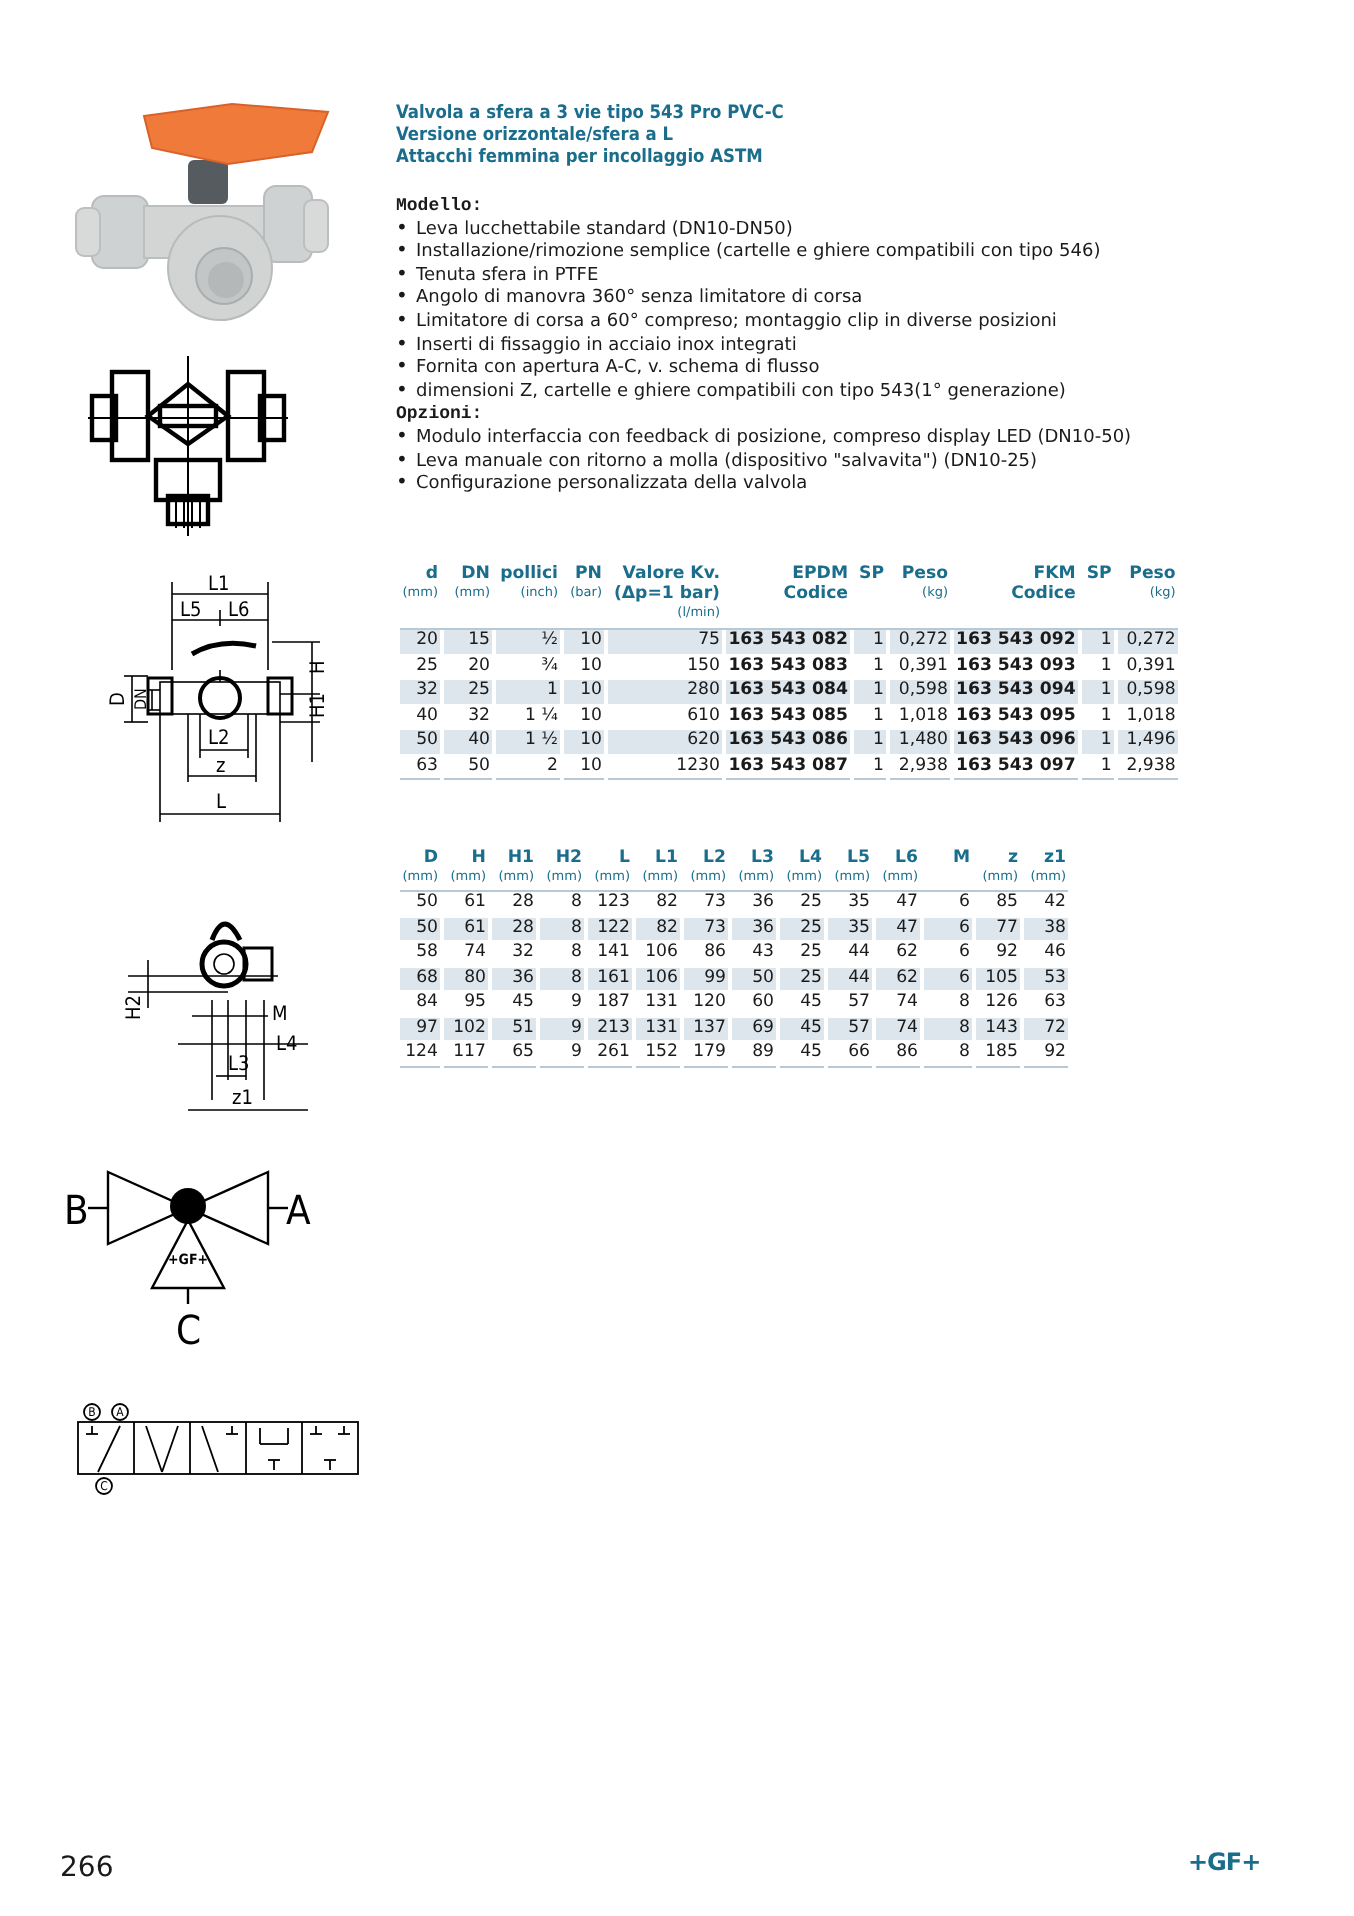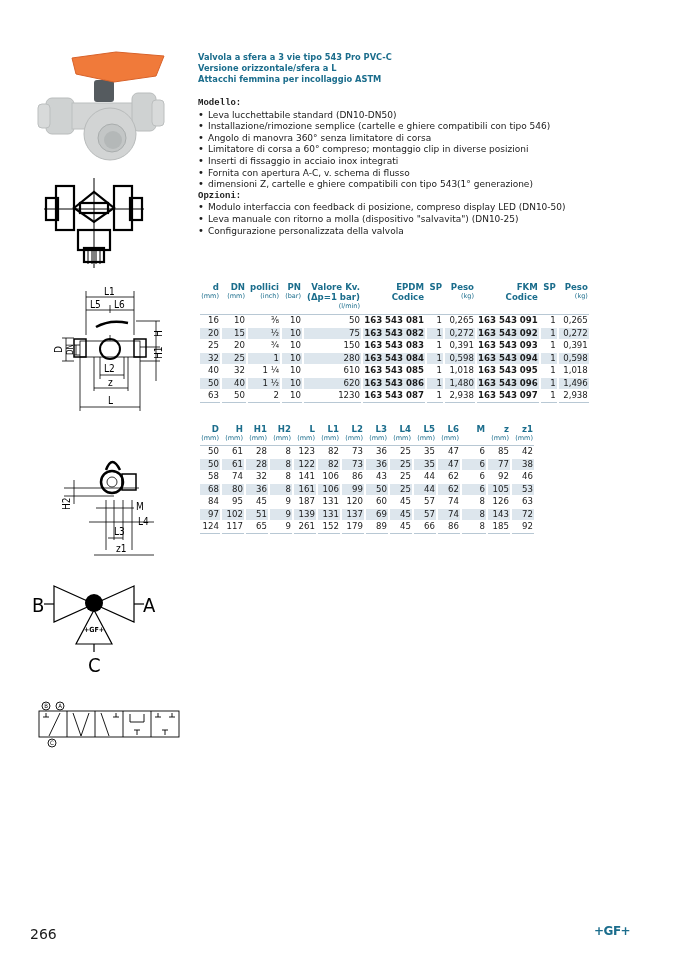--- a/index.html
+++ b/index.html
@@ -37,20 +37,21 @@
   <div>Valvola a sfera a 3 vie tipo 543 Pro PVC-C</div>
   <div>Versione orizzontale/sfera a L</div>
   <div>Attacchi femmina per incollaggio ASTM</div>
 </div>
 
 <div class="abs spec">
   <div class="hd">Modello:</div>
   <ul>
     <li>Leva lucchettabile standard (DN10-DN50)</li>
     <li>Installazione/rimozione semplice (cartelle e ghiere compatibili con tipo 546)</li>
+    <li>Tenuta sfera in PTFE</li>
     <li>Angolo di manovra 360° senza limitatore di corsa</li>
     <li>Limitatore di corsa a 60° compreso; montaggio clip in diverse posizioni</li>
     <li>Inserti di fissaggio in acciaio inox integrati</li>
     <li>Fornita con apertura A-C, v. schema di flusso</li>
     <li>dimensioni Z, cartelle e ghiere  compatibili con tipo 543(1° generazione)</li>
   </ul>
   <div class="hd">Opzioni:</div>
   <ul>
     <li>Modulo interfaccia con feedback di posizione, compreso display LED (DN10-50)</li>
     <li>Leva manuale con ritorno a molla (dispositivo "salvavita") (DN10-25)</li>
@@ -234,33 +235,20 @@
       <th style="width:28px"><span>Peso</span><span class="u">(kg)</span></th>
       <th style="width:56px"><span>FKM</span><br><span>Codice</span></th>
       <th style="width:14px"><span>SP</span></th>
       <th style="width:28px"><span>Peso</span><span class="u">(kg)</span></th>
     </tr>
     <tr>
         <th class="hl" colspan="11" style="height:3px;padding:0"></th>
       </tr>
   </thead>
   <tbody id="t1body">
-      <tr>
-        <td>16</td>
-        <td>10</td>
-        <td>⅜</td>
-        <td>10</td>
-        <td>50</td>
-        <td class="code">163 543 081</td>
-        <td>1</td>
-        <td>0,265</td>
-        <td class="code">163 543 091</td>
-        <td>1</td>
-        <td>0,265</td>
-      </tr>
       <tr class="alt">
         <td>20</td>
         <td>15</td>
         <td>½</td>
         <td>10</td>
         <td>75</td>
         <td class="code">163 543 082</td>
         <td>1</td>
         <td>0,272</td>
         <td class="code">163 543 092</td>
@@ -436,21 +424,21 @@
         <td>74</td>
         <td>8</td>
         <td>126</td>
         <td>63</td>
       </tr>
       <tr class="alt">
         <td>97</td>
         <td>102</td>
         <td>51</td>
         <td>9</td>
-        <td>139</td>
+        <td>213</td>
         <td>131</td>
         <td>137</td>
         <td>69</td>
         <td>45</td>
         <td>57</td>
         <td>74</td>
         <td>8</td>
         <td>143</td>
         <td>72</td>
       </tr>

